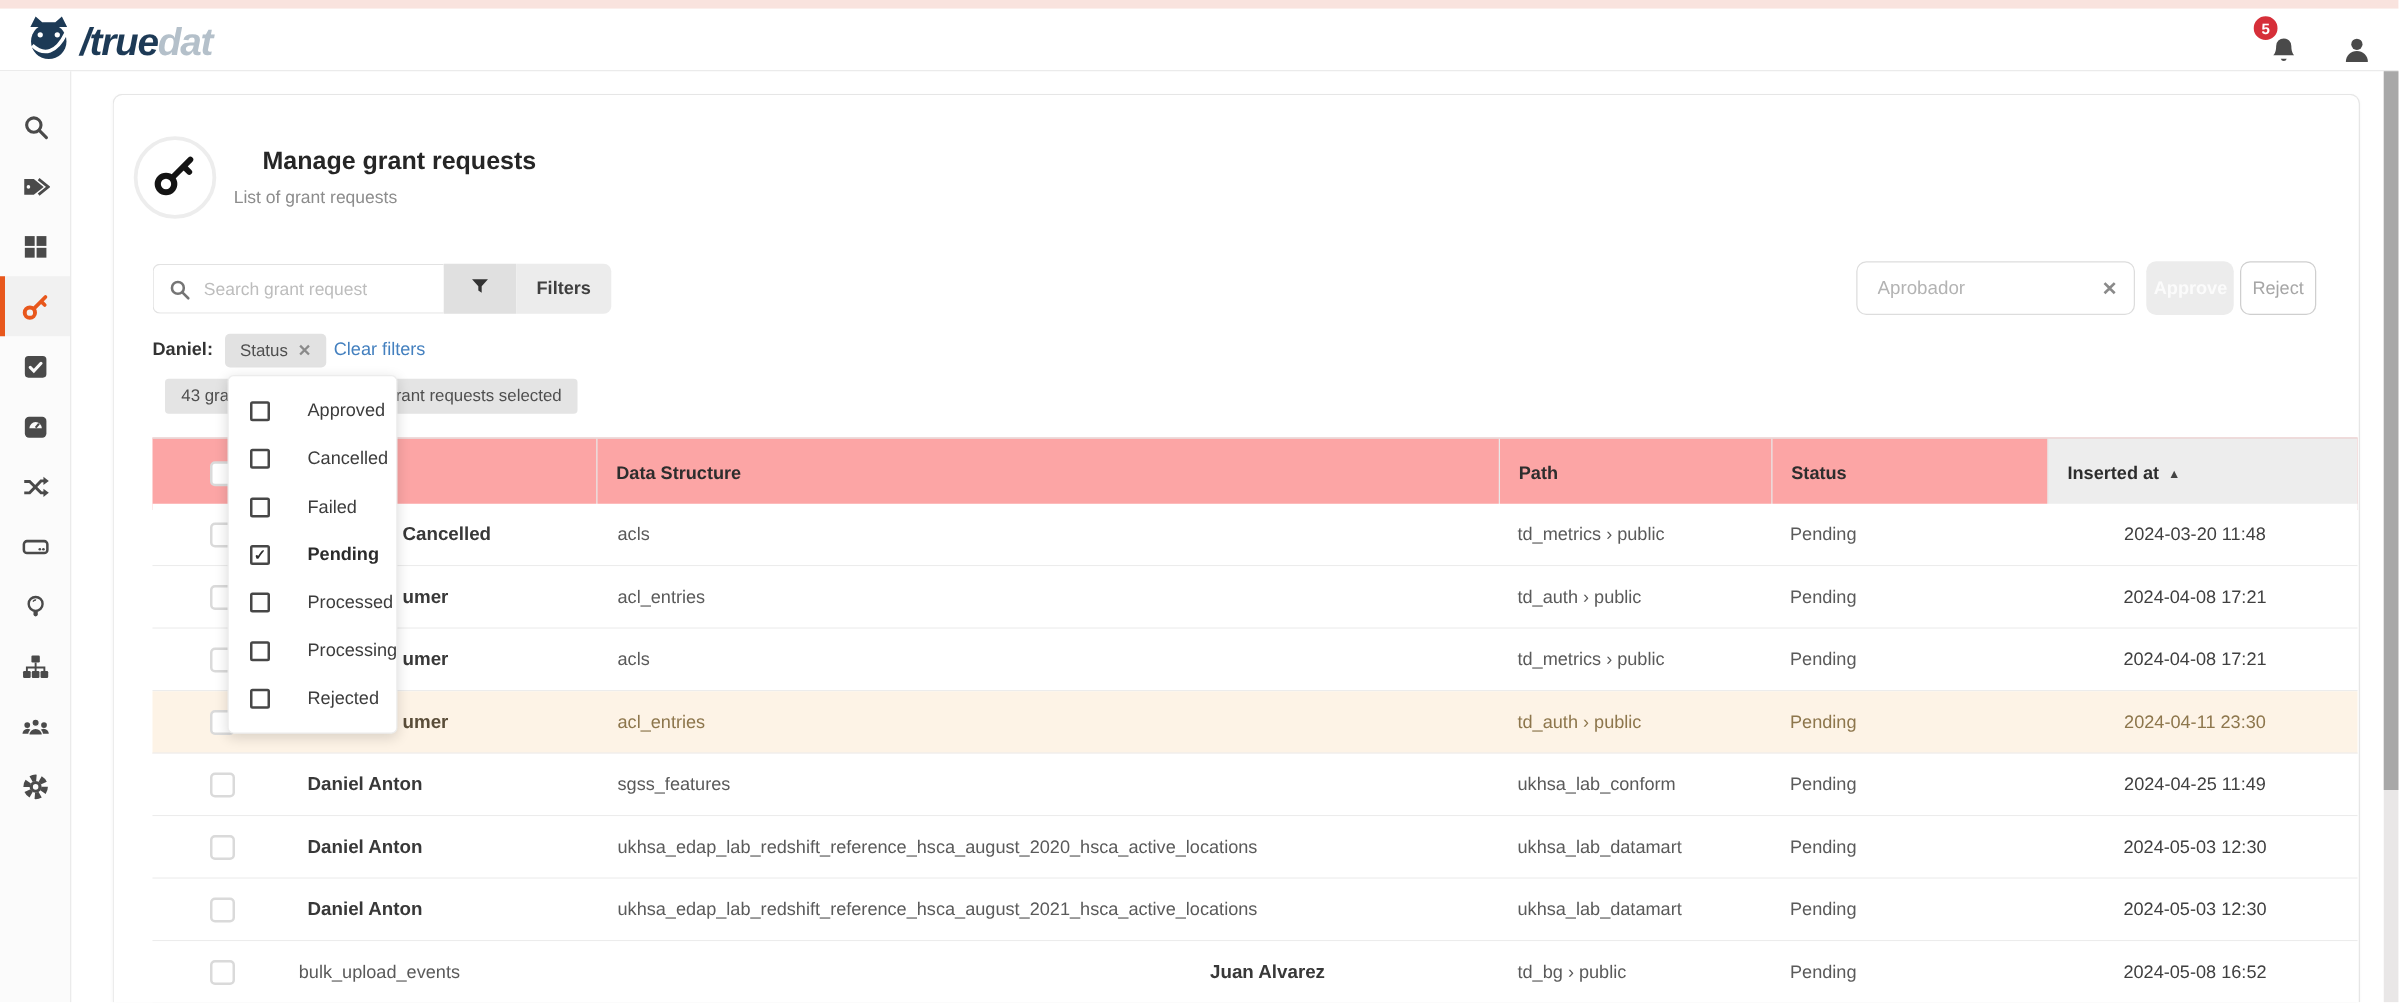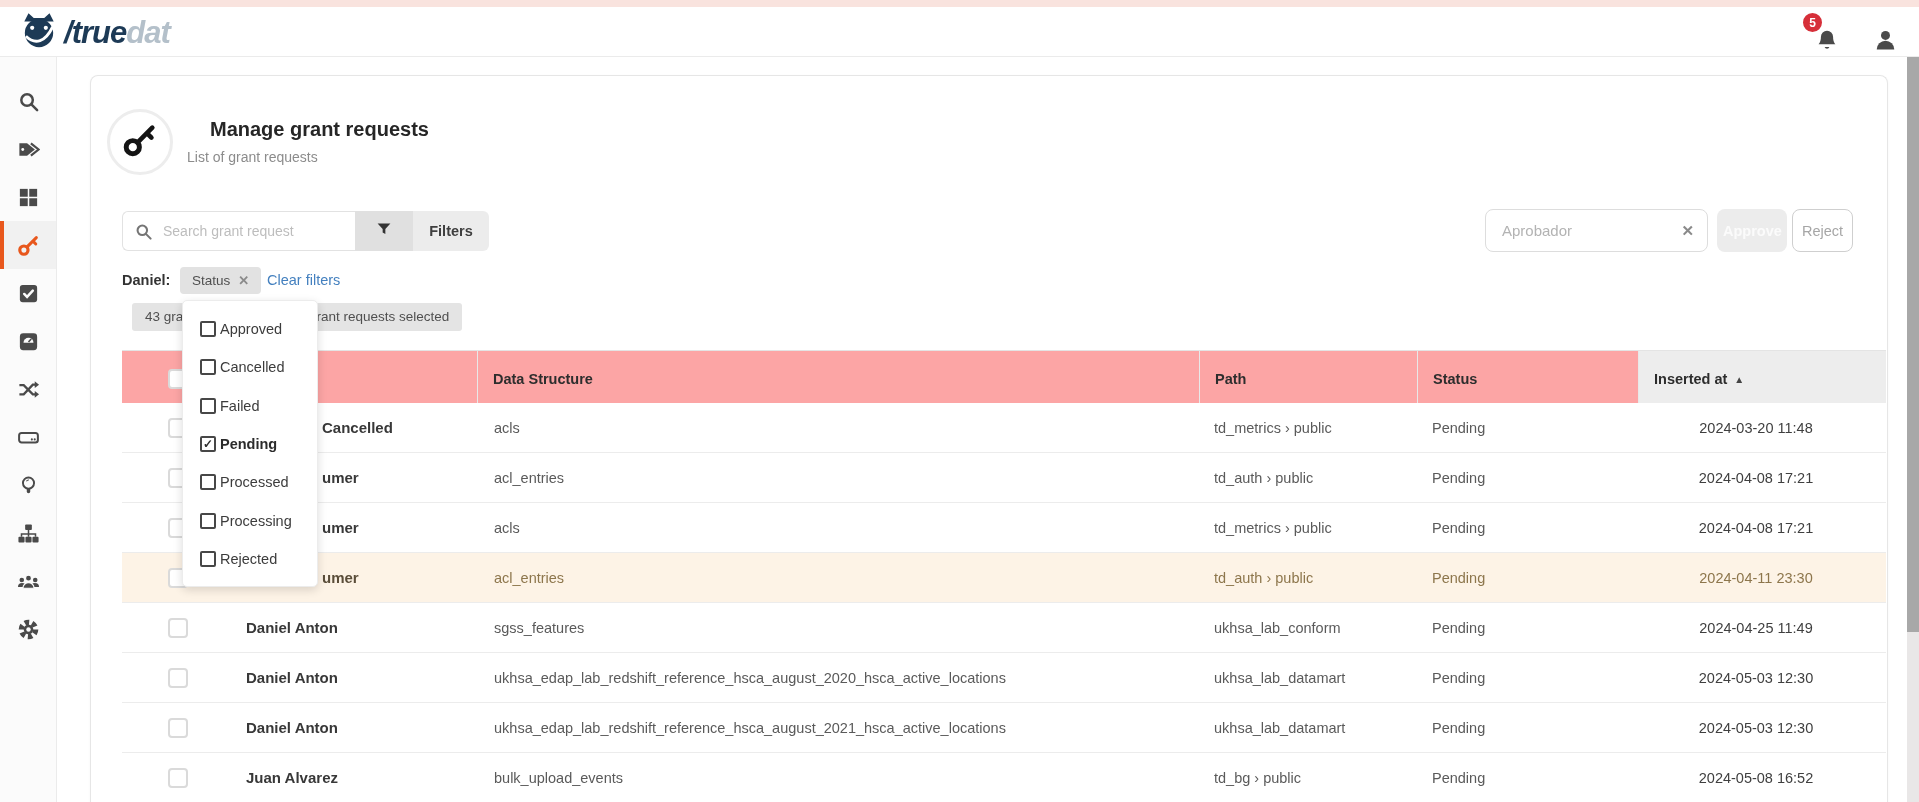--- a/index.html
+++ b/index.html
@@ -88,21 +88,21 @@
   .cell.c1.occ{padding-left:100px;}
   .cell.c2{padding-left:17px;} .cell.c3{padding-left:15px;} .cell.c4{padding-left:15px;}
   .cell.c5{justify-content:center;padding-right:12px;color:#3f3f3f;}
   .trow.hl{background:#fdf3e6;}
   .trow.hl .cell{color:#8d764c;}
   .trow.hl .cell.c1{color:#5a4d39;}
   
   .dropdown{position:absolute;left:182px;top:300px;width:136px;height:287px;background:#fff;
             border:1px solid #ececec;border-radius:5px;box-shadow:0 3px 10px rgba(0,0,0,.14);
             z-index:50;padding-top:9px;}
-  .dd-item{height:38.3px;display:flex;align-items:center;padding-left:17px;gap:4px;cursor:pointer;}
+  .dd-item{height:38.3px;display:flex;align-items:center;padding-left:17px;gap:30px;cursor:pointer;}
   .dd-check{width:16px;height:16px;border:2px solid #474747;border-radius:2px;background:#fff;flex:none;
             display:flex;align-items:center;justify-content:center;font-size:12px;font-weight:700;color:#2e2e2e;}
   .dd-label{font-size:14.5px;color:#3c3c3c;}
   .dd-item.checked .dd-label{font-weight:700;color:#2b2b2b;}
   
   .scroll-track{position:absolute;left:1907px;top:57px;width:12px;height:745px;background:#e9e7e7;}
   .scroll-thumb{position:absolute;left:0;top:0;width:12px;height:575px;background:#a8a8a8;cursor:pointer;}
 </style>
 </head>
 <body>
@@ -349,22 +349,22 @@
         <div class="cell c1">Daniel Anton</div>
         <div class="cell c2">ukhsa_edap_lab_redshift_reference_hsca_august_2021_hsca_active_locations</div>
         <div class="cell c3">ukhsa_lab_datamart</div>
         <div class="cell c4">Pending</div>
         <div class="cell c5">2024-05-03 12:30</div>
       </div>
       <div class="trow">
         <div class="cell c0">
           <span class="cb"></span>
         </div>
+        <div class="cell c2">bulk_upload_events</div>
         <div class="cell c1">Juan Alvarez</div>
-        <div class="cell c2">bulk_upload_events</div>
         <div class="cell c3">td_bg › public</div>
         <div class="cell c4">Pending</div>
         <div class="cell c5">2024-05-08 16:52</div>
       </div>
     </div>
 
   <div class="dropdown" id="dropdown">
       <div class="dd-item">
         <span class="dd-check"></span>
         <span class="dd-label">Approved</span>

